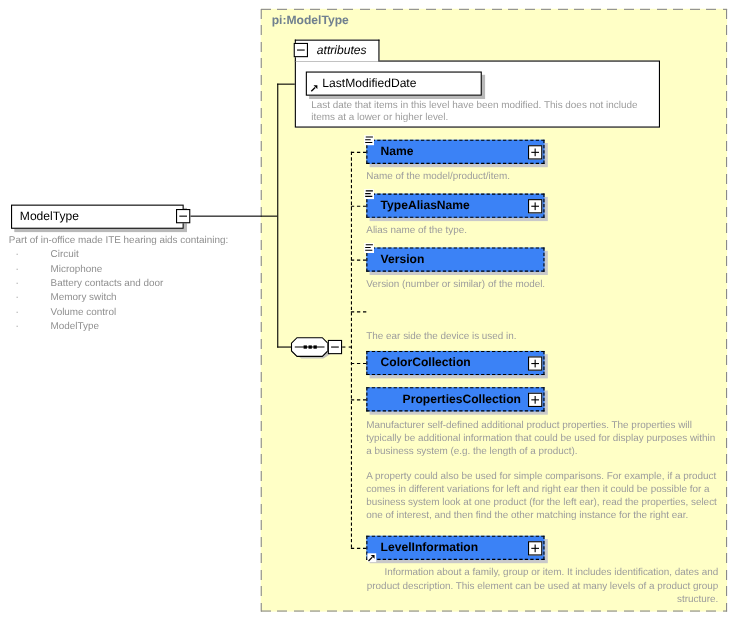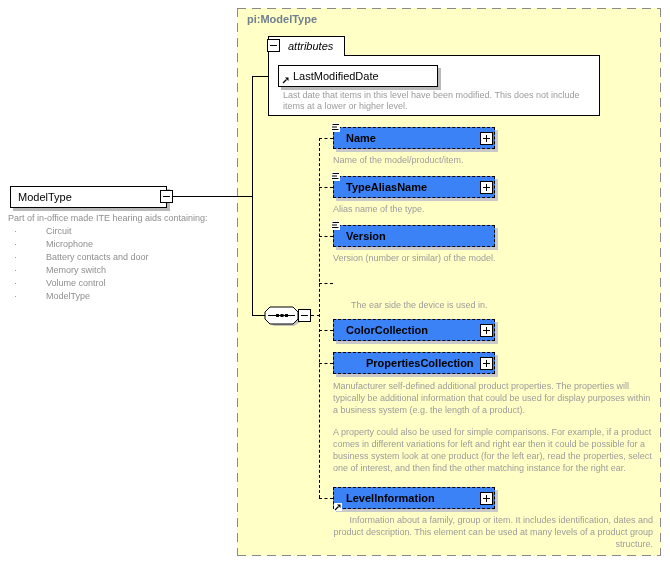--- a/index.html
+++ b/index.html
@@ -165,21 +165,21 @@
   <div class="ebox" style="top:225px;">
     <span class="ic-text">
       <svg width="9" height="9" viewBox="0 0 9 9">
           <path d="M1.5 1.5 H8 M1 4 H6 M1 6.5 H7.5" stroke="#000" stroke-width="1" fill="none"></path>
         </svg>
     </span>
     <span class="lbl">Version</span>
   </div>
   <div class="desc" style="top:252px;">Version (number or similar) of the model.</div>
 
-  <div class="desc" style="top:299px;margin-left:18px;">The ear side the device is used in.</div>
+  <div class="desc" style="top:299px;">The ear side the device is used in.</div>
 
   <div class="ebox" style="top:319px;">
     <span class="lbl">ColorCollection</span>
     <span class="toggle plus">
         <span class="h"></span>
         <span class="v"></span>
       </span>
   </div>
 
   <div class="ebox" style="top:352px;padding-left:20px;">

